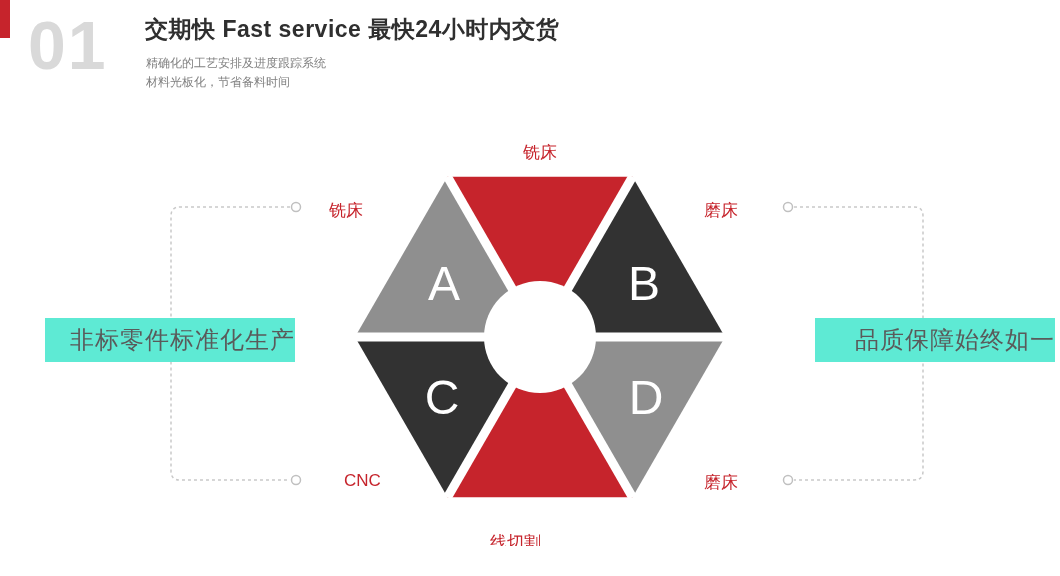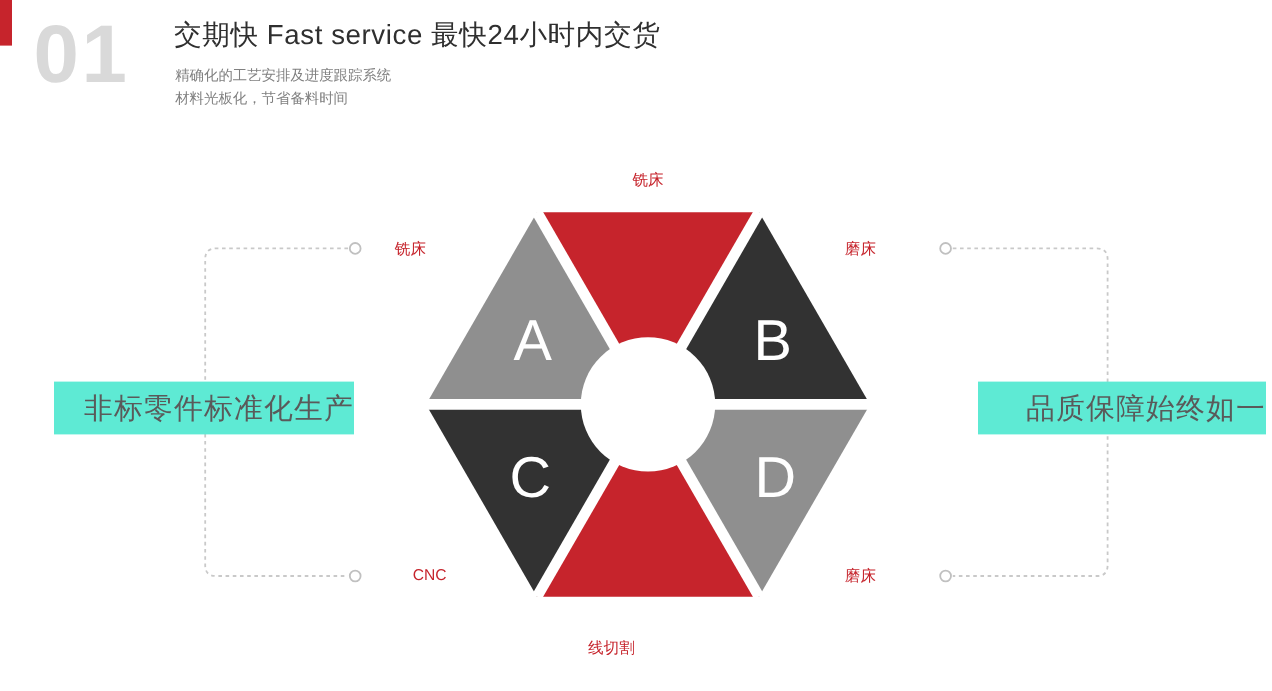--- a/index.html
+++ b/index.html
@@ -25,21 +25,21 @@
     font-weight: 700;
     color: #d9d9d9;
     letter-spacing: 2px;
     line-height: 1.1;
   }
   .title {
     position: absolute;
     left: 145px; top: 14px;
     margin: 0;
     font-size: 23px;
-    font-weight: 400;
+    font-weight: 700;
     color: #2f2f2f;
     letter-spacing: 0.5px;
   }
   .subtitles {
     position: absolute;
     left: 146px; top: 54px;
     font-size: 12px;
     color: #808080;
     line-height: 19px;
   }
@@ -59,21 +59,21 @@
     font-family: "Liberation Sans", "DejaVu Sans", sans-serif;
     font-size: 48px;
     font-weight: 400;
     fill: #ffffff;
     text-anchor: middle;
   }
   .node-label {
     position: absolute;
     z-index: 3;
     color: #c6242c;
-    font-size: 13px;
+    font-size: 17px;
     white-space: nowrap;
   }
   .label-top    { left: 490px; top: 141px; width: 100px; text-align: center; }
   .label-bottom { left: 490px; top: 531px; width: 100px; text-align: left; }
   .label-ul     { left: 329px; top: 199px; }
   .label-ll     { left: 344px; top: 471px; }
   .label-ur     { left: 704px; top: 199px; }
   .label-lr     { left: 704px; top: 471px; }
   .callout {
     position: absolute;

